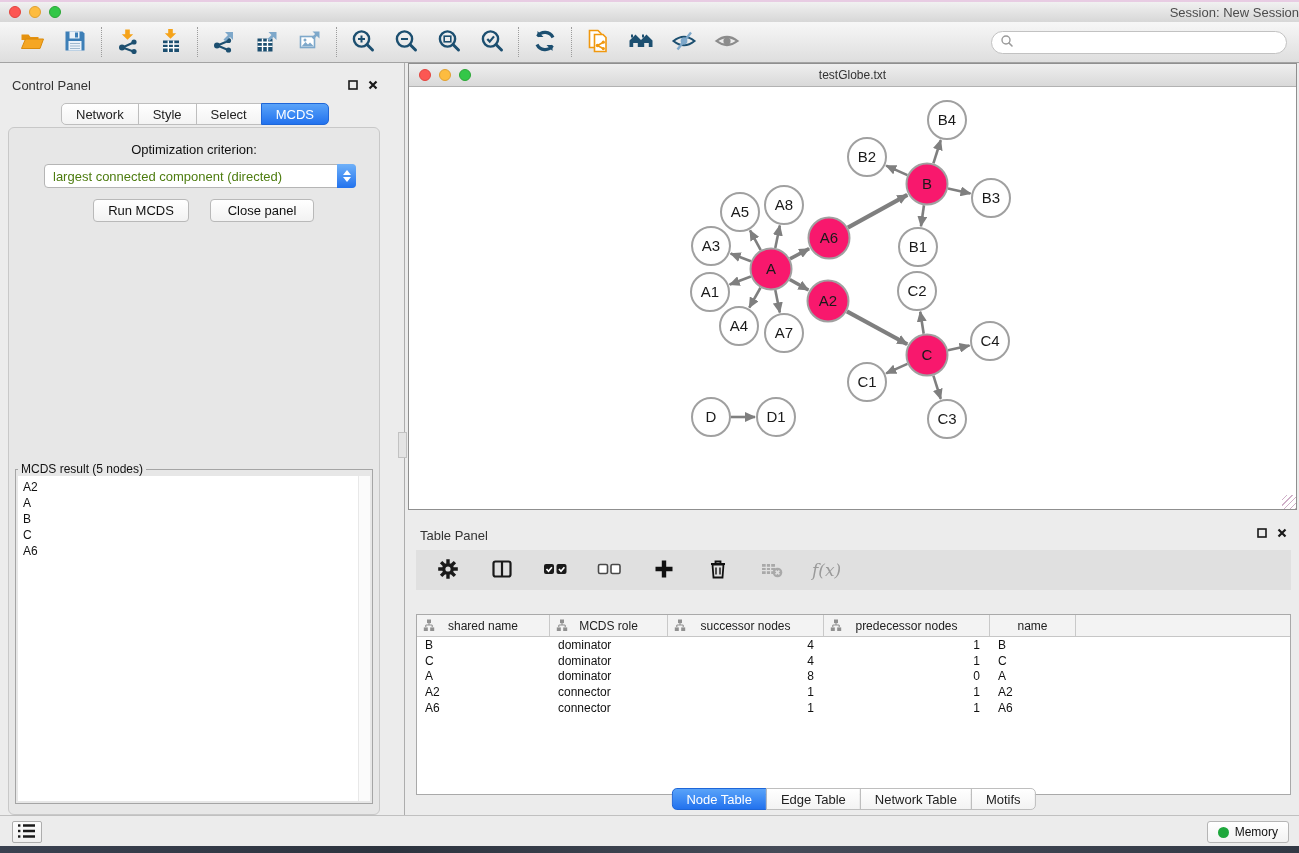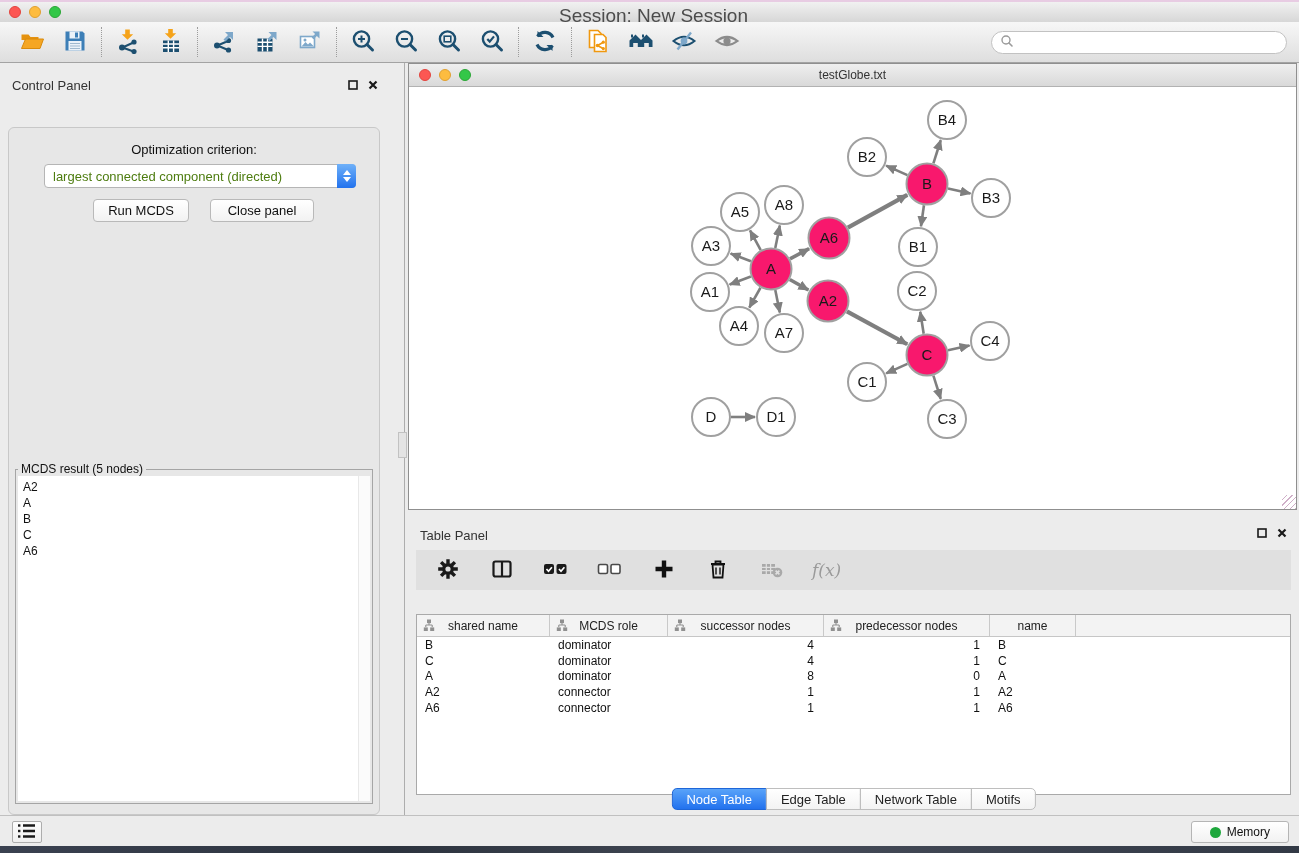--- a/index.html
+++ b/index.html
@@ -8,21 +8,21 @@
   button { font-family:inherit; }
 
   
   .titlebar { position:absolute; left:0; top:0; width:1299px; height:22px;
     background:linear-gradient(#F1F1F1,#D7D7D7); border-top:2px solid #E8CCE3; }
   .lights { position:absolute; left:9px; top:4px; display:flex; gap:8px; }
   .light { width:12px; height:12px; border-radius:50%; cursor:pointer; }
   .light.red { background:#FC5753; border:1px solid #E2443E; }
   .light.yellow { background:#FDBC40; border:1px solid #E0A030; }
   .light.green { background:#33C748; border:1px solid #2BA636; }
-  .win-title { position:absolute; left:8px; right:0; top:3px; text-align:center; font-size:19px; color:#4C4C4C; }
+  .win-title { position:absolute; left:8px; right:0; top:3px; text-align:right; font-size:13px; color:#4C4C4C; }
 
   
   .toolbar { position:absolute; left:0; top:22px; width:1299px; height:41px;
     background:linear-gradient(#F7F7F7,#DEDEDE); border-bottom:1px solid #A3A3A3;
     display:flex; align-items:center; padding-left:6px; }
   .tb-group { display:flex; align-items:center; gap:13px; padding:0 11px; }
   .tb-sep { width:1px; height:30px; border-left:1px dotted #9C9C9C; }
   .tb-btn { background:none; border:none; width:30px; height:30px; display:flex; align-items:center; justify-content:center; cursor:pointer; }
   .search-box { position:absolute; right:12px; top:9px; width:296px; height:23px; background:#fff;
     border:1px solid #C2C2C2; border-radius:12px; display:flex; align-items:center; padding-left:8px; gap:5px; }
@@ -87,21 +87,21 @@
   .t-cell { font-size:12px; color:#111; white-space:nowrap; overflow:hidden; }
   .t-cell.left { padding-left:8px; text-align:left; }
   .t-cell.right { padding-right:10px; text-align:right; }
   .tp-tabs { position:absolute; left:50%; transform:translateX(-50%); top:268px; }
 
   
   .statusbar { position:absolute; left:0; top:815px; width:1299px; height:31px; background:#ECECEC; border-top:1px solid #C0C0C0; }
   .list-btn { position:absolute; left:12px; top:5px; width:30px; height:22px;
     background:linear-gradient(#FCFCFC,#EFEFEF); border:1px solid #ADADAD; border-radius:2px;
     display:flex; align-items:center; justify-content:center; cursor:pointer; }
-  .memory-btn { position:absolute; right:10px; top:5px; height:22px; padding:0 18px; display:flex; align-items:center; gap:6px;
+  .memory-btn { position:absolute; right:10px; top:5px; height:22px; padding:0 10px; display:flex; align-items:center; gap:6px;
     background:linear-gradient(#FFFFFF,#F2F2F2); border:1px solid #B5B5B5; border-radius:3px; font-size:12px; color:#111; cursor:pointer; }
   .mem-dot { width:11px; height:11px; border-radius:50%; background:#1EA73C; }
   .desktop-strip { position:absolute; left:0; top:846px; width:1299px; height:7px;
     background:linear-gradient(90deg,#3A4150,#2C333E 30%,#454B58 60%,#323945); }
 </style>
 </head>
 <body>
 
 <div class="titlebar">
   <div class="lights">
@@ -274,20 +274,26 @@
   <span class="panel-icon" style="right:30px;" id="cp-float">
       <svg width="10" height="10" viewBox="0 0 10 10">
         <rect x="1" y="1" width="8" height="8" fill="none" stroke="#1A1A1A" stroke-width="1.6"></rect>
       </svg>
     </span>
   <span class="panel-icon" style="right:10px;" id="cp-close">
       <svg width="10" height="10" viewBox="0 0 10 10">
         <path d="M1.5 1.5 L8.5 8.5 M8.5 1.5 L1.5 8.5" stroke="#1A1A1A" stroke-width="2.2"></path>
       </svg>
     </span>
+  <div class="seg cp-tabs" id="cp-tabs">
+      <button class="seg-btn">Network</button>
+      <button class="seg-btn">Style</button>
+      <button class="seg-btn">Select</button>
+      <button class="seg-btn sel">MCDS</button>
+    </div>
   <div class="cp-content">
     <div class="opt-label">Optimization criterion:</div>
     <div class="select-box">
       <span class="select-value">largest connected component (directed)</span>
       <span class="stepper">
           <span class="up"></span>
           <span class="down"></span>
         </span>
     </div>
     <button class="cp-btn" style="left:84px;top:71px;width:96px;">Run MCDS</button>

